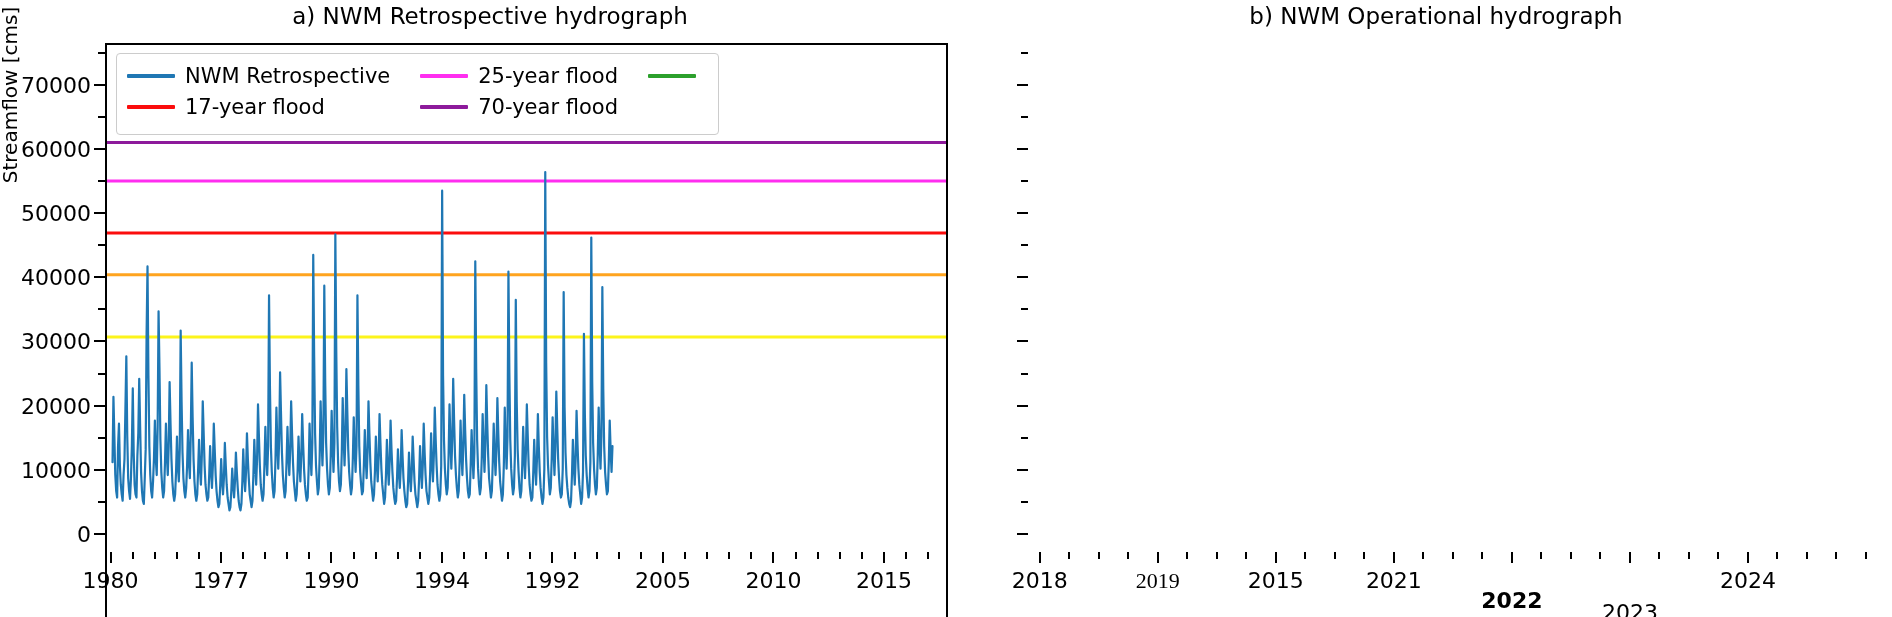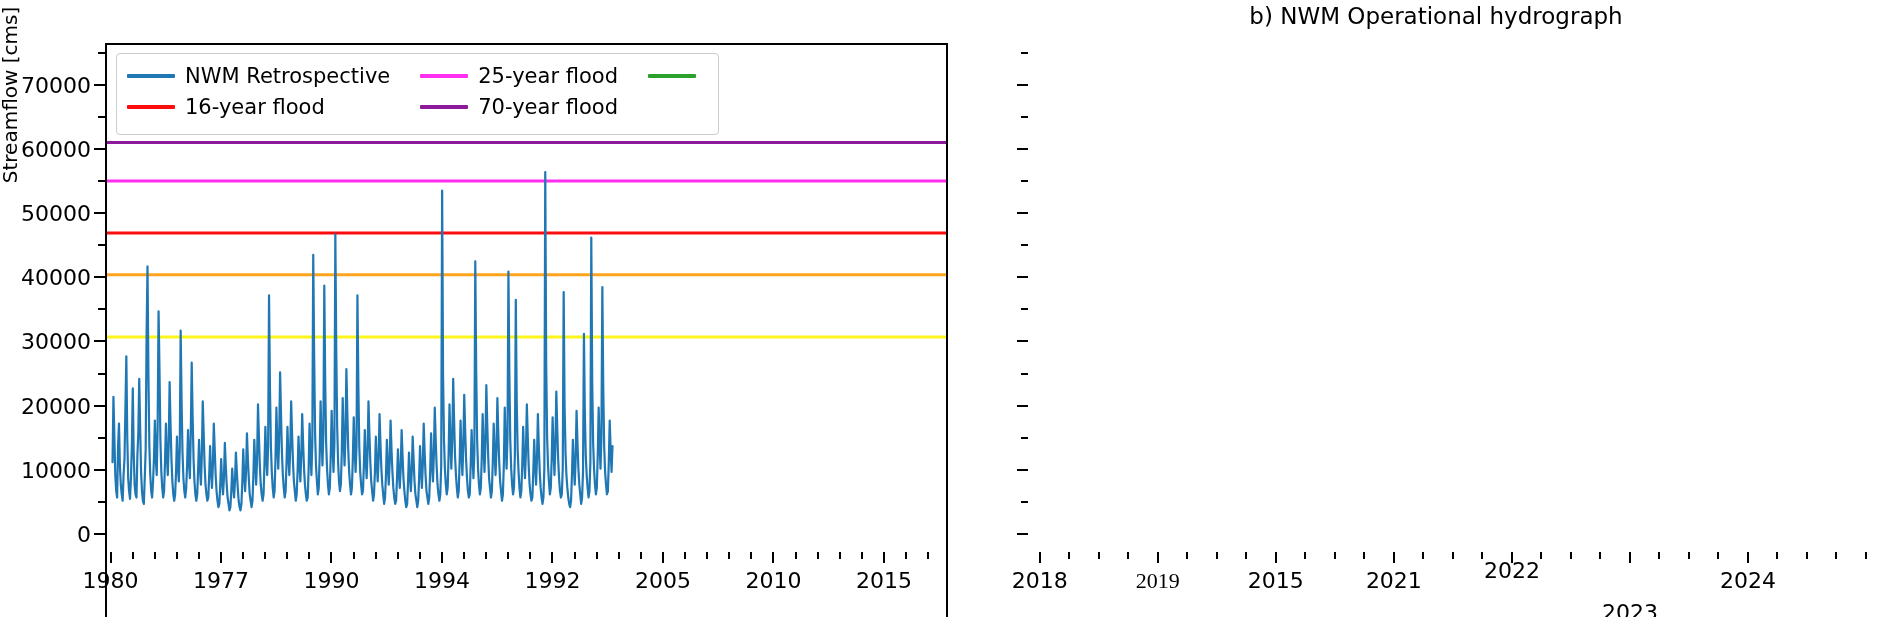--- a/index.html
+++ b/index.html
@@ -38,20 +38,21 @@
   .legend-swatch{display:block;width:48px;height:4px;border-radius:1px;}
   .legend-text{font-size:21px;line-height:30px;white-space:nowrap;color:#000;}
   .legend-entry.empty .legend-swatch{visibility:hidden;}
 </style>
 </head>
 <body>
 
 <div id="figure">
 
   <div class="panel" id="panel-a">
+    <div class="panel-title" id="title-a">a) NWM Retrospective hydrograph</div>
 
     <div class="ylabel">Streamflow [cms]</div>
 
     <div id="yticks-a">
         <div class="ytick-mark major" style="left: 94px; top: 533.028px;"></div>
         <div class="ytick-label" style="right: auto; width: 200px; left: -109px; top: 534.028px;">0</div>
         <div class="ytick-mark major" style="left: 94px; top: 468.841px;"></div>
         <div class="ytick-label" style="right: auto; width: 200px; left: -109px; top: 469.841px;">10000</div>
         <div class="ytick-mark major" style="left: 94px; top: 404.654px;"></div>
         <div class="ytick-label" style="right: auto; width: 200px; left: -109px; top: 405.654px;">20000</div>
@@ -140,21 +141,21 @@
             </div>
             <div class="legend-entry">
               <span class="legend-swatch" style="background: rgb(255, 46, 240);"></span>
               <span class="legend-text">25-year flood</span>
             </div>
             <div class="legend-entry">
               <span class="legend-swatch" style="background: rgb(44, 160, 44);"></span>
             </div>
             <div class="legend-entry">
               <span class="legend-swatch" style="background: rgb(251, 13, 13);"></span>
-              <span class="legend-text">16-year flood</span>
+              <span class="legend-text">17-year flood</span>
             </div>
             <div class="legend-entry">
               <span class="legend-swatch" style="background: rgb(141, 26, 155);"></span>
               <span class="legend-text">70-year flood</span>
             </div>
             <div class="legend-entry empty">
               <span class="legend-swatch" style="background: transparent;"></span>
               <span class="legend-text"></span>
             </div>
             <div class="legend-entry empty">
@@ -212,21 +213,21 @@
         <div class="xtick-mark minor" style="left: 885px; top: 552px;"></div>
         <div class="xtick-mark major" style="left: 58.8028px; top: 552px;"></div>
         <div class="xtick-label" style="left: 59.8028px; top: 568px;">2018</div>
         <div class="xtick-mark major" style="left: 176.831px; top: 552px;"></div>
         <div class="xtick-label" style="left: 177.831px; top: 568px; font-family: Liberation Serif, serif;">2019</div>
         <div class="xtick-mark major" style="left: 294.859px; top: 552px;"></div>
         <div class="xtick-label" style="left: 295.859px; top: 568px;">2015</div>
         <div class="xtick-mark major" style="left: 412.887px; top: 552px;"></div>
         <div class="xtick-label" style="left: 413.887px; top: 568px;">2021</div>
         <div class="xtick-mark major" style="left: 530.915px; top: 552px;"></div>
-        <div class="xtick-label" style="left: 531.915px; top: 558px;">2022</div>
+        <div class="xtick-label" style="left: 531.915px; top: 588px; font-weight: bold;">2022</div>
         <div class="xtick-mark major" style="left: 648.944px; top: 552px;"></div>
         <div class="xtick-label" style="left: 649.944px; top: 600px;">2023</div>
         <div class="xtick-mark major" style="left: 766.972px; top: 552px;"></div>
         <div class="xtick-label" style="left: 767.972px; top: 568px;">2024</div>
       </div>
 
   </div>
 
 </div>
 

